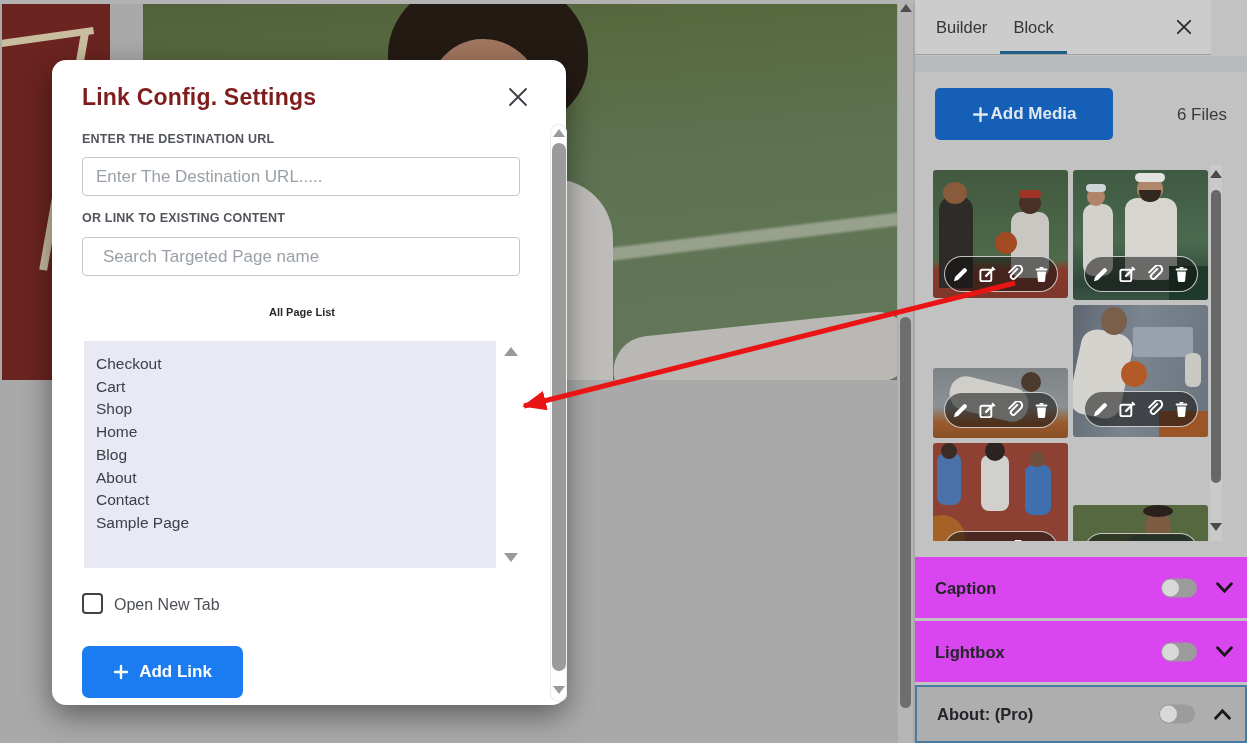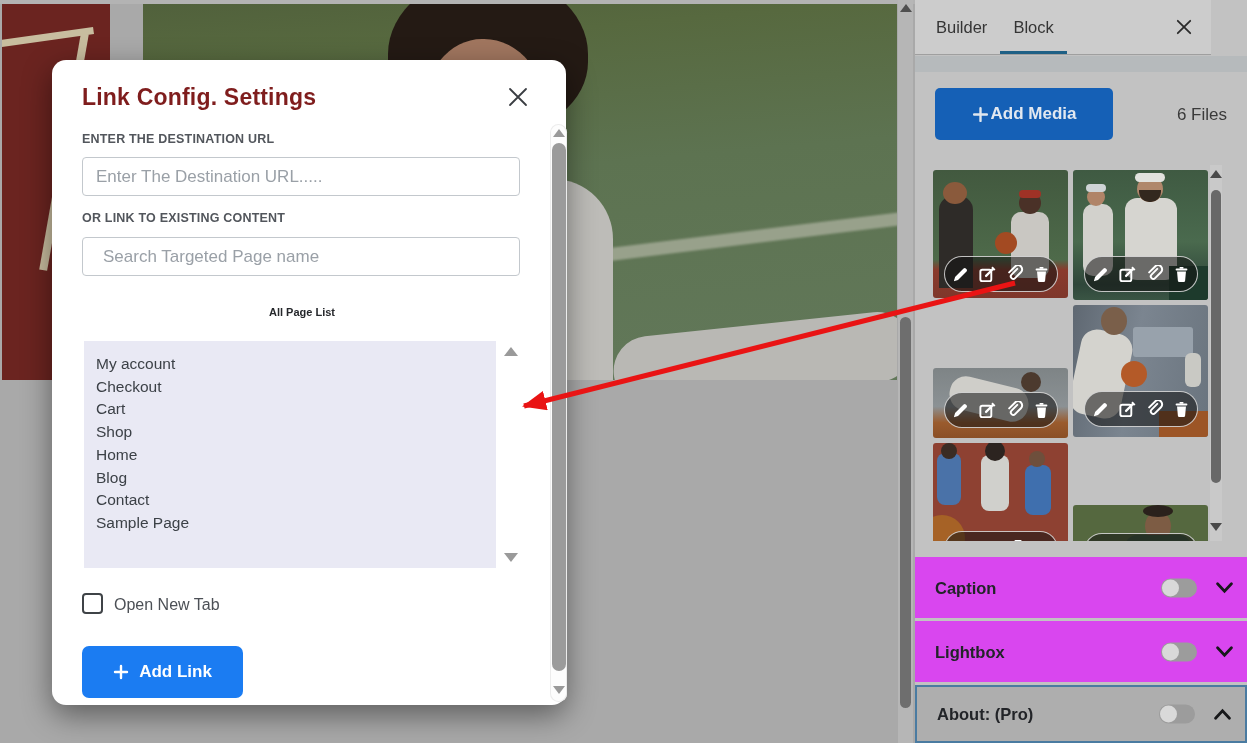--- a/index.html
+++ b/index.html
@@ -339,26 +339,26 @@
 
     <div class="m-label" style="top:72px;">ENTER THE DESTINATION URL</div>
     <input class="m-input" style="top: 97px;" placeholder="Enter The Destination URL.....">
 
     <div class="m-label" style="top:151px;">OR LINK TO EXISTING CONTENT</div>
     <input class="m-input" style="top: 177px; padding-left: 20px;" placeholder="Search Targeted Page name">
 
     <div class="m-listtitle">All Page List</div>
 
     <div class="m-listbox">
-      <span>My account</span>
       <span>Checkout</span>
       <span>Cart</span>
       <span>Shop</span>
       <span>Home</span>
       <span>Blog</span>
+      <span>About</span>
       <span>Contact</span>
       <span>Sample Page</span>
     </div>
     <div class="list-arrow-up"></div>
     <div class="list-arrow-down"></div>
 
     <div class="m-check"></div>
     <div class="m-checklabel">Open New Tab</div>
 
     <button class="m-addlink">

